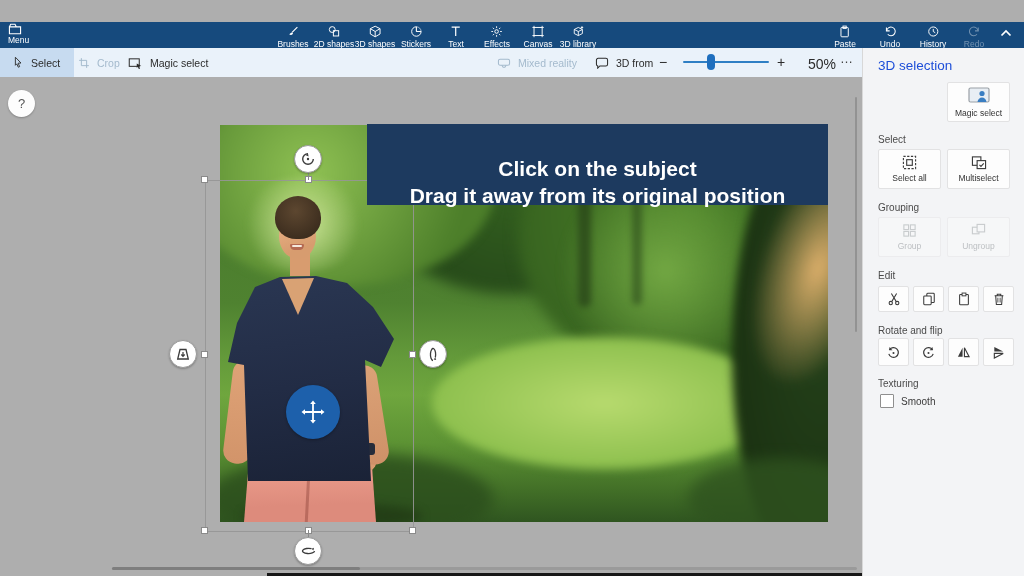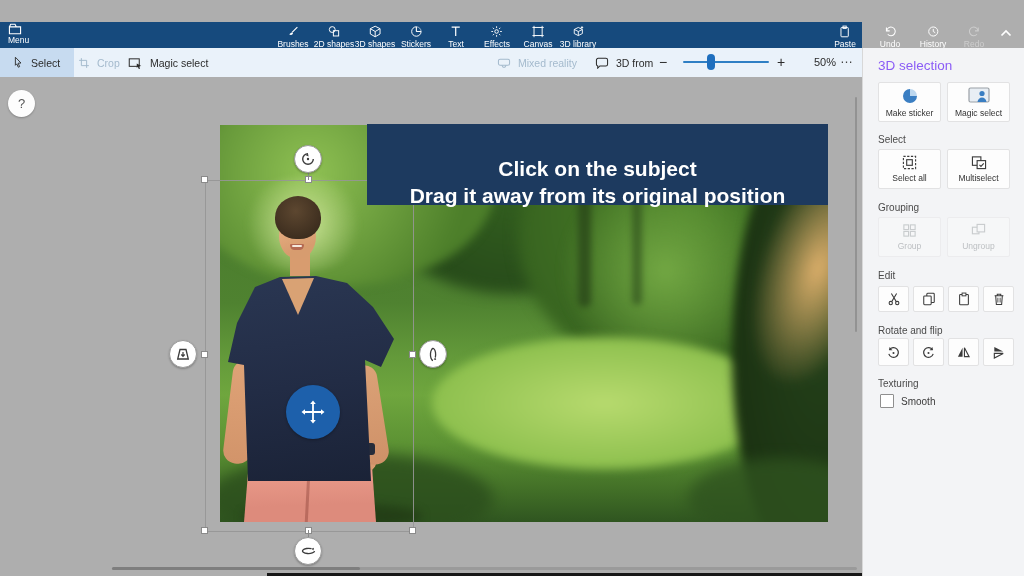--- a/index.html
+++ b/index.html
@@ -9,36 +9,36 @@
 
   
   .titlebar{position:absolute;left:0;top:0;width:1024px;height:22px;background:#164a7d;color:#fff;}
   .title-text{position:absolute;left:10px;top:4px;font-size:11px;letter-spacing:.2px;}
   .win-controls{position:absolute;right:0;top:0;height:22px;display:flex;}
   .win-btn{width:29px;height:22px;display:flex;align-items:center;justify-content:center;color:#eef4fa;font-size:12px;}
   .glyph-min{display:block;width:9px;height:1px;background:#eef4fa;}
   .glyph-max{display:block;width:8px;height:8px;border:1px solid #eef4fa;}
 
   
-  .toolbar{position:absolute;left:0;top:22px;width:862px;height:26px;background:#164a7d;color:#fff;}
+  .toolbar{position:absolute;left:0;top:22px;width:1024px;height:26px;background:#164a7d;color:#fff;}
   .tool{position:absolute;top:1px;transform:translateX(-50%);text-align:right;font-size:8.5px;line-height:1;color:#fff;}
   .tool .ticon{display:block;margin:2px auto 2px;}
   .tool.disabled{opacity:.38;}
   .menu-block{position:absolute;left:8px;top:1px;text-align:left;font-size:8.5px;color:#fff;}
   .chevron-up{position:absolute;left:999px;top:6px;}
 
   
   .subtoolbar{position:absolute;left:0;top:48px;width:862px;height:29px;background:#eaf2fa;color:#2b2b2b;font-size:10.5px;}
   .sub-item{position:absolute;top:0;height:29px;display:flex;align-items:center;gap:7px;}
   .sub-item.active{background:#c7dbf0;padding:0 14px 0 12px;}
   .sub-item.disabled{color:#a4bacd;}
   .zoom-minus,.zoom-plus{position:absolute;top:7px;font-size:14px;color:#2b2b2b;width:14px;text-align:center;line-height:14px;}
   .zoom-track{position:absolute;left:683px;top:13px;width:86px;height:2px;background:#2f7fc4;border-radius:1px;}
   .zoom-thumb{position:absolute;left:24px;top:-7px;width:8px;height:16px;background:#1f6fbe;border-radius:4px;}
-  .zoom-value{position:absolute;left:808px;top:8px;font-size:11px;margin-left:6px;}
+  .zoom-value{position:absolute;left:808px;top:8px;font-size:14px;}
   .more-dots{position:absolute;left:840px;top:3px;font-size:13px;letter-spacing:1px;color:#444;}
 
   
   .canvas{position:absolute;left:0;top:77px;width:862px;height:499px;background:#aeaeae;overflow:hidden;}
   .help-btn{position:absolute;left:8px;top:13px;width:27px;height:27px;border-radius:50%;background:#fdfdfd;
             box-shadow:0 1px 2px rgba(0,0,0,.25);display:flex;align-items:center;justify-content:center;
             color:#555;font-size:13px;z-index:40;}
 
   .photo{position:absolute;left:220px;top:48px;width:608px;height:397px;z-index:10;overflow:hidden;
          background:linear-gradient(180deg,#47762b 0%,#4f8230 45%,#63993a 58%,#6fa63e 68%,#5d9334 80%,#426f27 92%,#2f5520 100%);}
@@ -101,21 +101,21 @@
 
   
   .hscroll{position:absolute;left:112px;top:490px;width:745px;height:3px;border-radius:2px;background:#9a9a9a;z-index:15;}
   .hscroll-thumb{position:absolute;left:0;top:0;width:248px;height:3px;border-radius:2px;background:#7e7e7e;}
   .vscroll{position:absolute;left:855px;top:20px;width:2px;height:235px;border-radius:2px;background:#929292;z-index:15;}
   .bottom-strip{position:absolute;left:267px;top:496px;width:595px;height:3px;background:#181818;z-index:15;}
 
   
   .panel{position:absolute;left:862px;top:48px;width:162px;height:528px;background:#f3f4f6;border-left:1px solid #d8d8d8;box-sizing:border-box;
          color:#3b3b3b;}
-  .panel-title{position:absolute;left:15px;top:10px;font-size:13.5px;color:#8b5cf6;}
+  .panel-title{position:absolute;left:15px;top:10px;font-size:13.5px;color:#1d4ed8;}
   .sec-label{position:absolute;left:15px;font-size:10px;color:#4a4a4a;}
   .btn-lg{position:absolute;width:63px;height:40px;background:#fdfdfd;border:1px solid #e2e2e3;border-radius:2px;box-sizing:border-box;
           display:flex;flex-direction:column;align-items:center;justify-content:center;gap:3px;font-size:8.5px;color:#333;}
   .btn-lg.disabled{background:#f6f7f8;border-color:#ececee;color:#bcbfc2;}
   .btn-sm{position:absolute;width:31px;background:#fdfdfd;border:1px solid #e2e2e3;border-radius:2px;box-sizing:border-box;
           display:flex;align-items:center;justify-content:center;}
   .checkbox{position:absolute;left:17px;top:346px;width:14px;height:14px;background:#fff;border:1px solid #8f8f8f;box-sizing:border-box;border-radius:1px;}
   .check-label{position:absolute;left:38px;top:348px;font-size:10px;color:#3b3b3b;}
 </style>
 </head>
@@ -365,27 +365,20 @@
     <div class="hscroll">
       <div class="hscroll-thumb"></div>
     </div>
     <div class="vscroll"></div>
     <div class="bottom-strip"></div>
   </div>
 
   <div class="panel">
     <div class="panel-title">3D selection</div>
 
-    <div class="btn-lg" style="left:15px;top:34px">
-      <svg width="18" height="18" viewBox="0 0 18 18">
-          <path d="M9 2a7 7 0 1 0 7 7L9 9z" fill="#3a7ec2"></path>
-          <path d="M16 9 9 9 9 2a7 7 0 0 1 7 7z" fill="#bcd7ef"></path>
-        </svg>
-      <span>Make sticker</span>
-    </div>
     <div class="btn-lg" style="left:84px;top:34px">
       <svg width="22" height="18" viewBox="0 0 22 18">
           <rect x="1" y="1" width="20" height="14" rx="1.5" fill="#e8eef4" stroke="#9aa0a6" stroke-width="1.2"></rect>
           <circle cx="14" cy="6.5" r="2.6" fill="#3a7ec2"></circle>
           <path d="M9.5 15c.4-3 2.3-4.5 4.5-4.5s4.1 1.5 4.5 4.5z" fill="#3a7ec2"></path>
         </svg>
       <span>Magic select</span>
     </div>
 
     <div class="sec-label" style="top:86px">Select</div>

